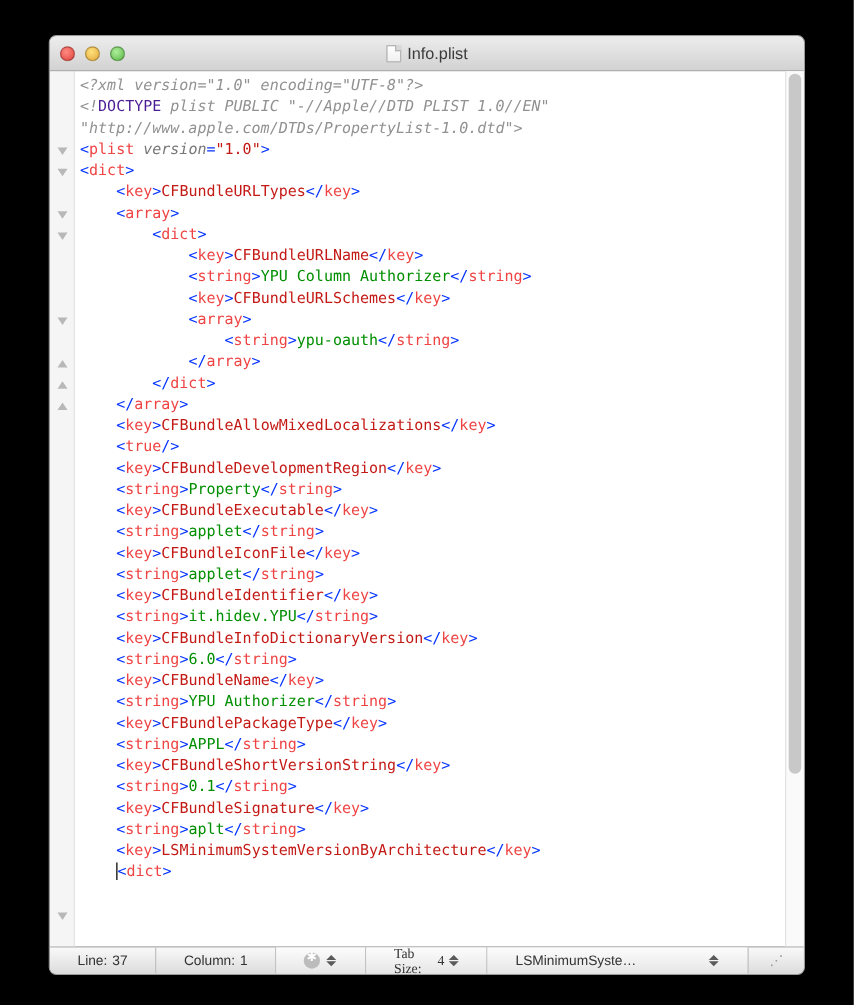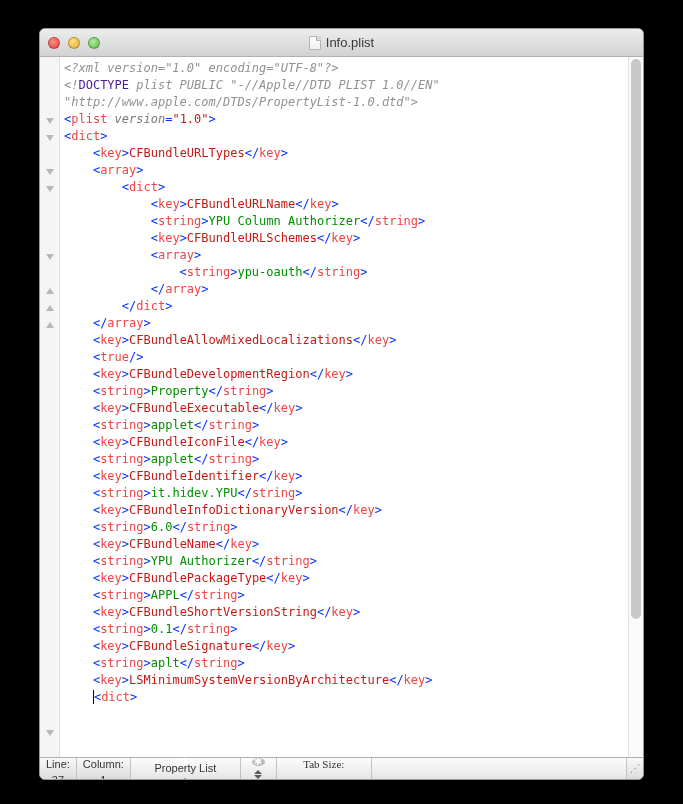--- a/index.html
+++ b/index.html
@@ -125,24 +125,23 @@
     background: linear-gradient(#f9f9f9, #dcdcdc);
     border-top: 1px solid #b0b0b0;
     display: flex;
     align-items: stretch;
     font-size: 11px;
     color: #333;
   }
   .sb-cell {
     display: flex;
     align-items: center;
-    padding: 0 6px;
+    padding: 0 22px;
     border-right: 1px solid #c2c2c2;
     gap: 4px;
-    flex-direction: column;
   }
   .sb-cell.pop {
     background: linear-gradient(#fcfcfc,#e6e6e6);
   }
   .gearcircle {
     width: 13px; height: 13px; border-radius: 50%;
     background: #bcbcbc;
     position: relative;
   }
   .gearcircle::after {
@@ -311,25 +310,20 @@
 
   <div class="statusbar">
     <div class="sb-cell">
       <span>Line:</span>
       <span>37</span>
     </div>
     <div class="sb-cell">
       <span>Column:</span>
       <span>1</span>
     </div>
-    <div class="sb-cell pop" style="flex:0 0 110px;">
-      <span class="gearcircle"></span>
-      <span style="flex:1">Property List</span>
-      <span class="arrows"></span>
-    </div>
     <div class="sb-cell pop" style="flex:0 0 36px;">
       <span class="gearcircle"></span>
       <span class="arrows"></span>
     </div>
     <div class="sb-cell pop" style="flex:0 0 95px;font-family:Liberation Serif, serif;">
       <span>Tab Size:</span>&nbsp;
       <span style="flex:1;text-align:right">4</span>
       <span class="arrows"></span>
     </div>
     <div class="sb-cell pop" style="flex:1;min-width:0;gap:48px;">

